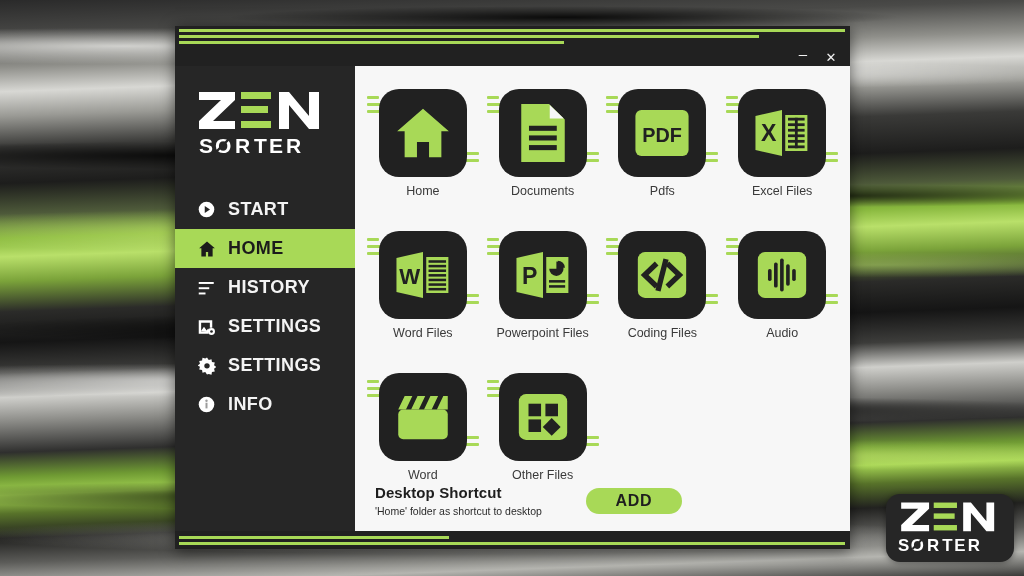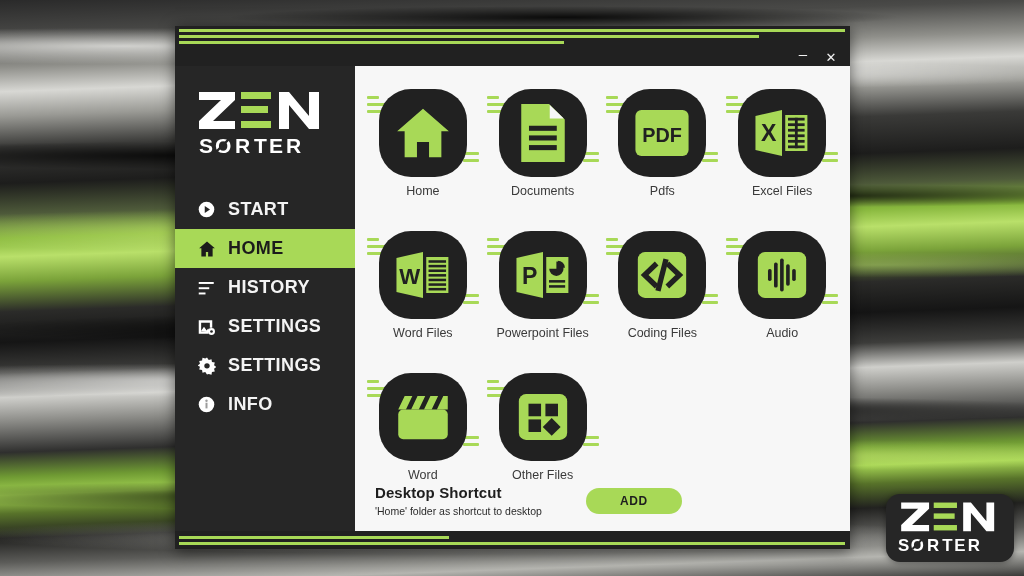--- a/index.html
+++ b/index.html
@@ -144,21 +144,21 @@
     height: 142px;
     display: flex; flex-direction: column;
     align-items: center; justify-content: flex-start;
     cursor: pointer;
     position: relative;
   }
   .tile-wrap { position: relative; width: 112px; height: 110px; display: flex; align-items: center; justify-content: center; }
   .tile {
     width: 88px; height: 88px;
     background: #212121;
-    border-radius: 32px;
+    border-radius: 20px;
     display: flex; align-items: center; justify-content: center;
     position: relative;
     z-index: 2;
   }
   .tile svg { display: block; }
   
   .speed { position: absolute; z-index: 1; }
   .speed i { display: block; background: #a8d957; height: 3px; border-radius: 1px; margin-bottom: 4px; }
   .speed.left { left: 0px; top: 18px; }
   .speed.left i.s1 { width: 12px; }
@@ -183,21 +183,21 @@
     left: 0; bottom: 0; width: 100%;
     padding: 0 20px 14px 20px;
     display: flex; align-items: center; gap: 44px;
   }
   .foot-text { display: flex; flex-direction: column; }
   .foot-title { font-size: 15px; font-weight: bold; color: #1e1e1e; letter-spacing: .1px; }
   .foot-sub { font-size: 10.5px; color: #2b2b2b; margin-top: 4px; }
   #add-btn {
     width: 96px; height: 26px;
     background: #a8d957; border: 0; border-radius: 13px;
-    color: #1e1e1e; font-size: 12px; font-weight: bold; letter-spacing: .6px;
+    color: #1e1e1e; font-size: 16px; font-weight: bold; letter-spacing: .6px;
     cursor: pointer;
     font-family: "Liberation Sans", sans-serif;
     text-align: center;
   }
 
   
   #watermark {
     position: absolute;
     right: 10px; bottom: 14px;
     width: 128px; height: 68px;

